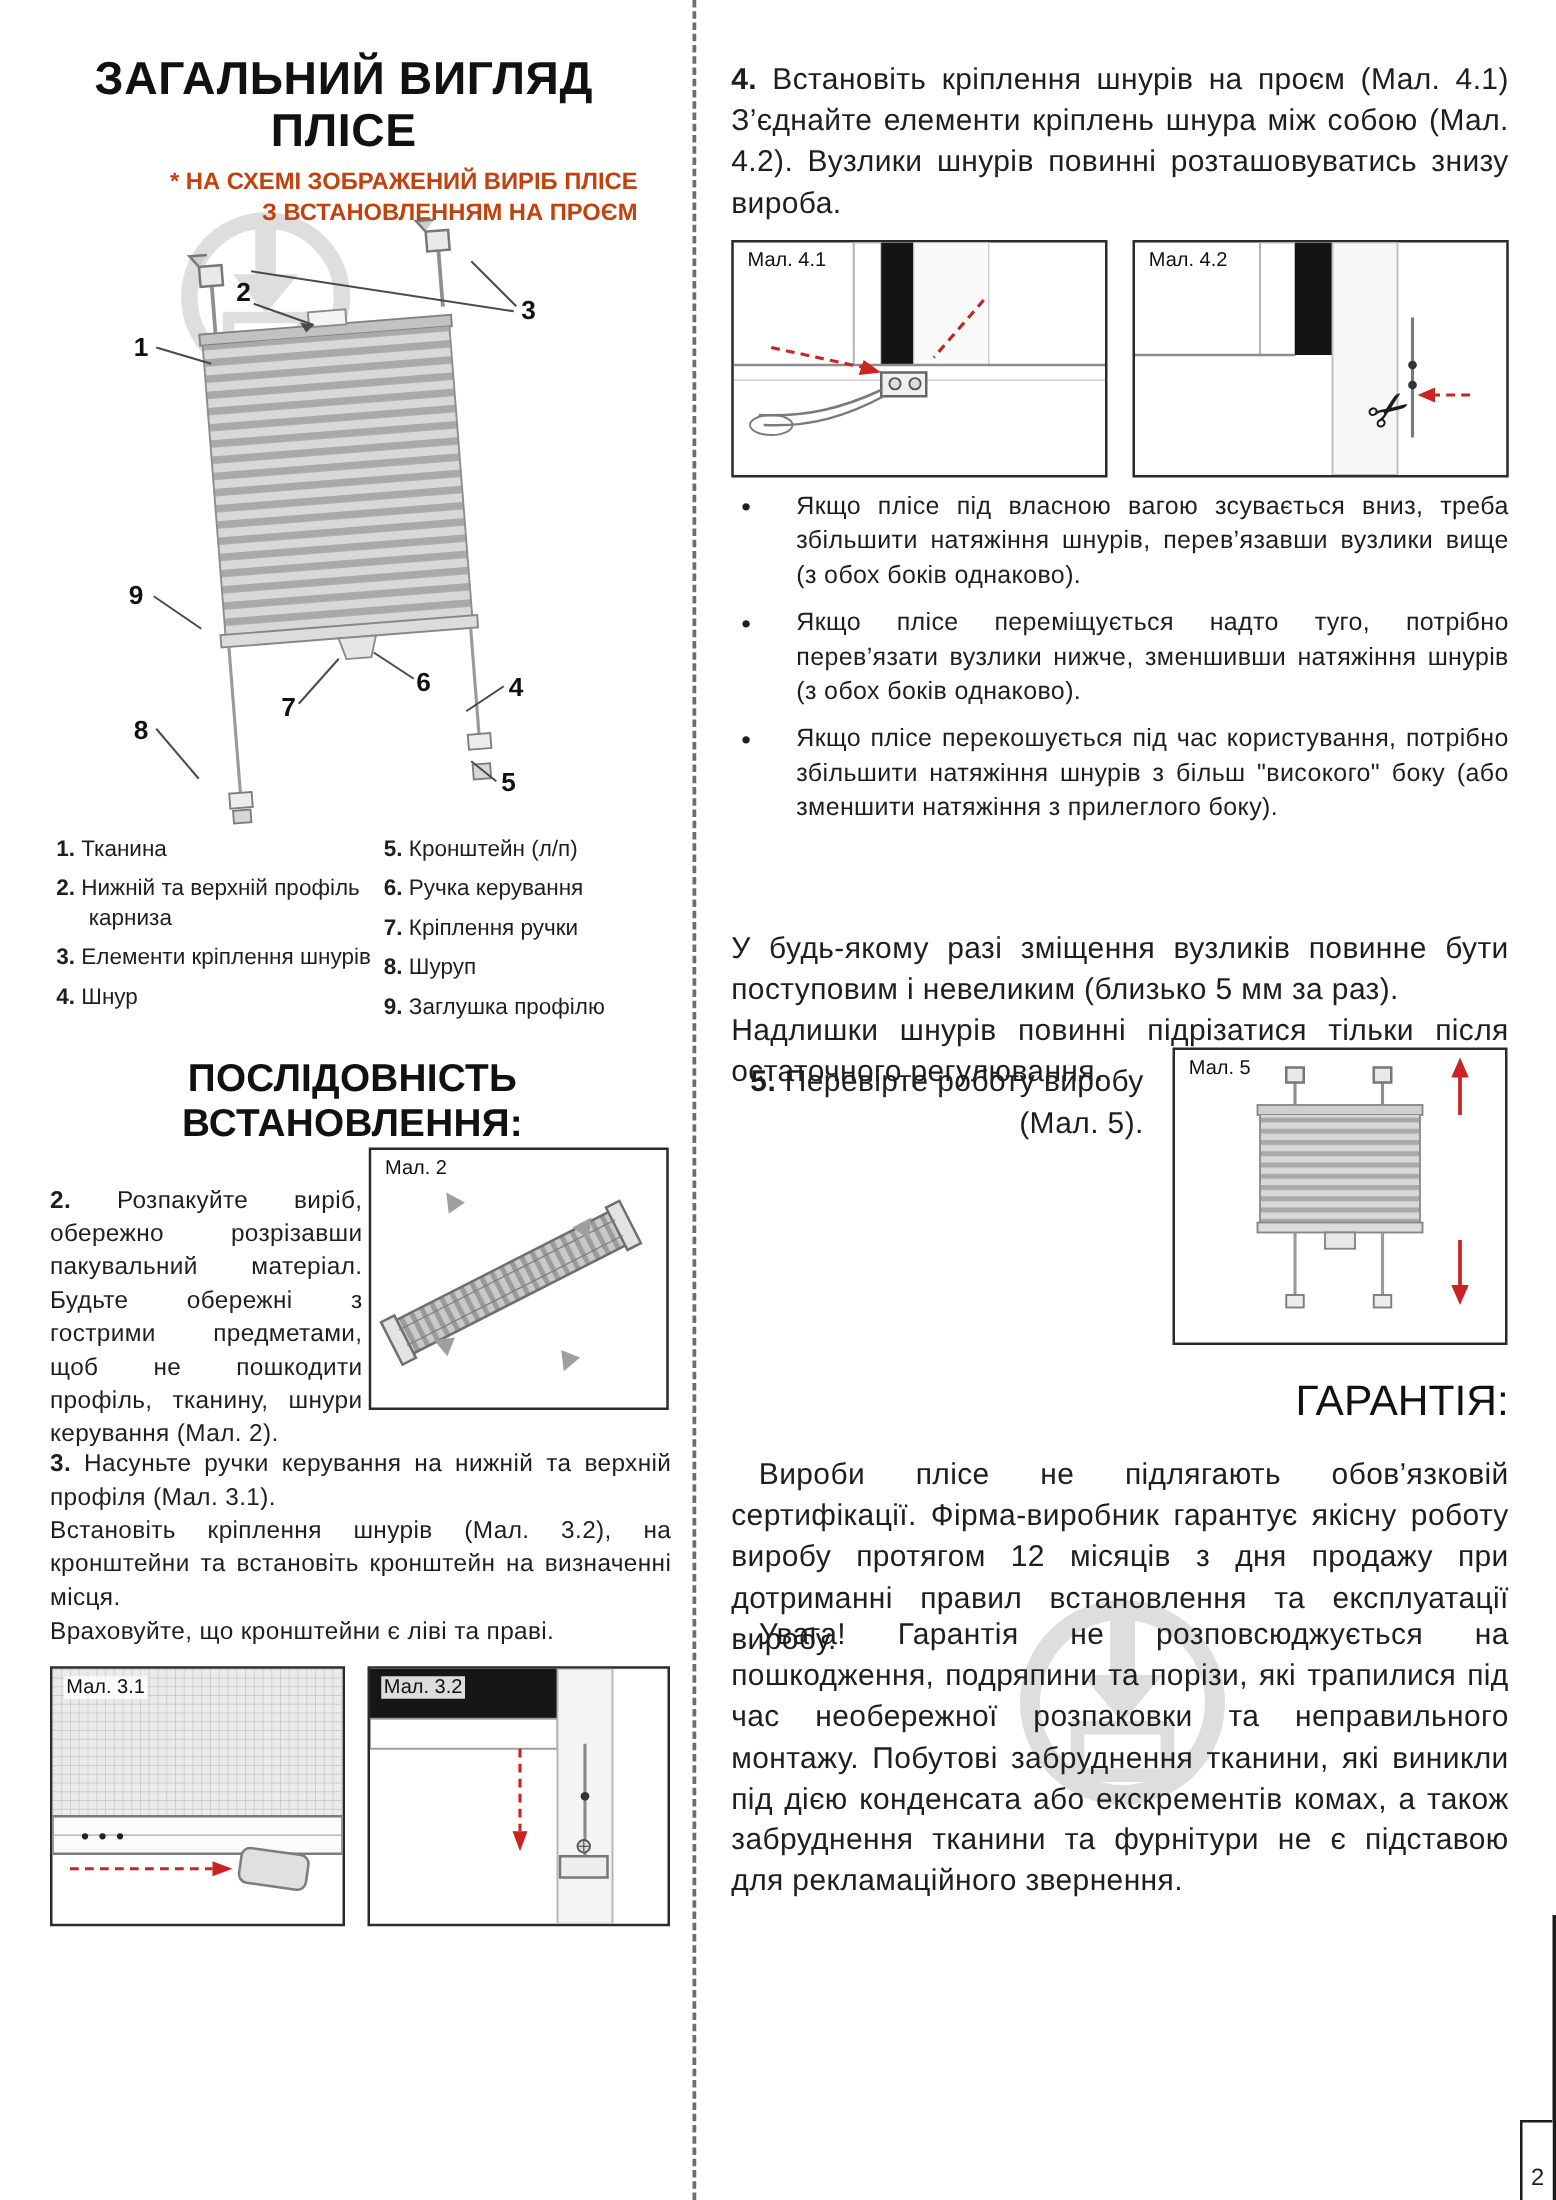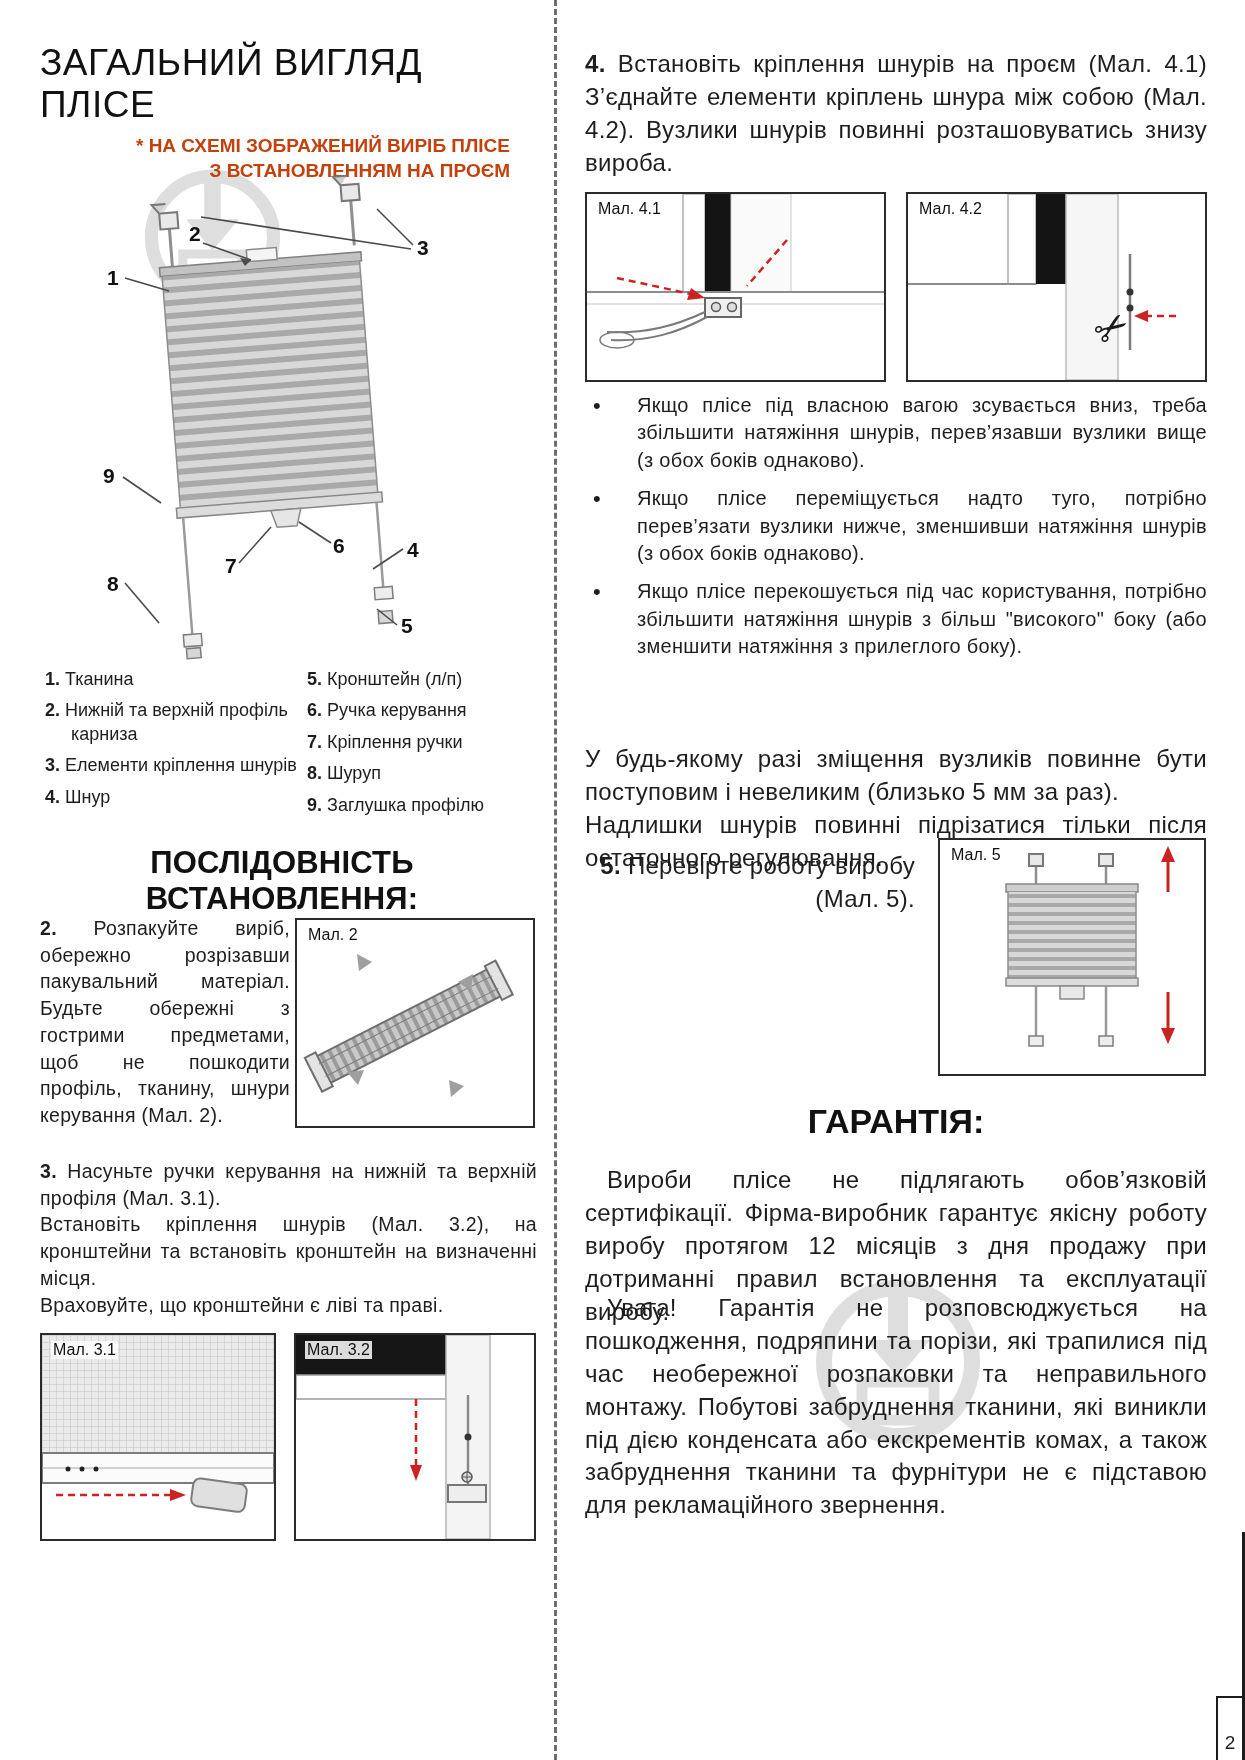--- a/index.html
+++ b/index.html
@@ -7,24 +7,24 @@
   .page{position:relative;width:1245px;height:1760px;background:#fff;overflow:hidden;
         font-family:"Liberation Sans",sans-serif;color:#1e1e1e}
   .abs{position:absolute}
   .z{z-index:2}
   .watermark{position:absolute;z-index:0;opacity:.65}
   .divider{position:absolute;left:554px;top:0;height:1760px;width:0;border-left:3px dashed #6d6d6d;z-index:1}
   .edge-line{position:absolute;right:0;top:1532px;width:3px;height:228px;background:#1c1c1c;z-index:2}
   .page-corner{position:absolute;right:3px;bottom:0;width:26px;height:64px;border-left:2px solid #1c1c1c;
                border-top:2px solid #1c1c1c;display:flex;align-items:flex-end;justify-content:center;
                padding-bottom:6px;font-size:19px;z-index:3;background:#fff}
-  .doc-title{font-size:37px;font-weight:400;line-height:1.14;letter-spacing:.5px;color:#111}
+  .doc-title{font-size:37px;font-weight:700;text-align:center;line-height:1.14;letter-spacing:.5px;color:#111}
   .doc-sub{font-size:19px;font-weight:700;text-align:right;line-height:1.3;color:#c2410c}
   .big-h{font-size:31px;font-weight:800;text-align:center;letter-spacing:.2px;color:#111}
-  .warranty-h{font-size:34px;font-weight:700;text-align:center;color:#111}
+  .warranty-h{font-size:34px;font-weight:400;text-align:right;color:#111}
   p.body{font-size:19.5px;line-height:1.37;text-align:justify;letter-spacing:.3px}
   p.body-r{font-size:24px;line-height:1.37;text-align:justify;letter-spacing:.3px}
   .bnum{font-weight:700}
   .indent{text-indent:22px}
   .legend{display:flex}
   .legend ul{list-style:none}
   .legend li{font-size:18px;line-height:1.3;margin-bottom:8px;padding-left:26px;text-indent:-26px}
   .legend .num{font-weight:700}
   .bullets{list-style:none}
   .bullets li{position:relative;padding-left:52px;margin-bottom:11px;font-size:20px;line-height:1.37;
@@ -135,21 +135,21 @@
       <li><span class="num">5.</span> <span>Кронштейн (л/п)</span></li>
       <li><span class="num">6.</span> <span>Ручка керування</span></li>
       <li><span class="num">7.</span> <span>Кріплення ручки</span></li>
       <li><span class="num">8.</span> <span>Шуруп</span></li>
       <li><span class="num">9.</span> <span>Заглушка профілю</span></li>
     </ul>
   </div>
 
   <div class="abs z big-h" style="left:38px;top:845px;width:488px">ПОСЛІДОВНІСТЬ ВСТАНОВЛЕННЯ:</div>
 
-  <div class="abs z" style="left:40px;top:915px;width:250px">
+  <div class="abs z" style="left:40px;top:947px;width:250px">
     <p class="body"><span class="bnum">2.</span>
       <span>Розпакуйте виріб, обережно розрізавши пакувальний матеріал. Будьте обережні з гострими предметами, щоб не пошкодити профіль, тканину, шнури керування (Мал. 2).</span></p>
   </div>
   <div class="figbox" style="left:295px;top:918px;width:240px;height:210px">
     <svg viewBox="0 0 236 206">
       <defs>
         <pattern id="stripe2" width="9" height="30" patternUnits="userSpaceOnUse">
           <rect width="9" height="30" fill="#c9c9c9"></rect>
           <rect width="4" height="30" fill="#9b9b9b"></rect>
         </pattern>

